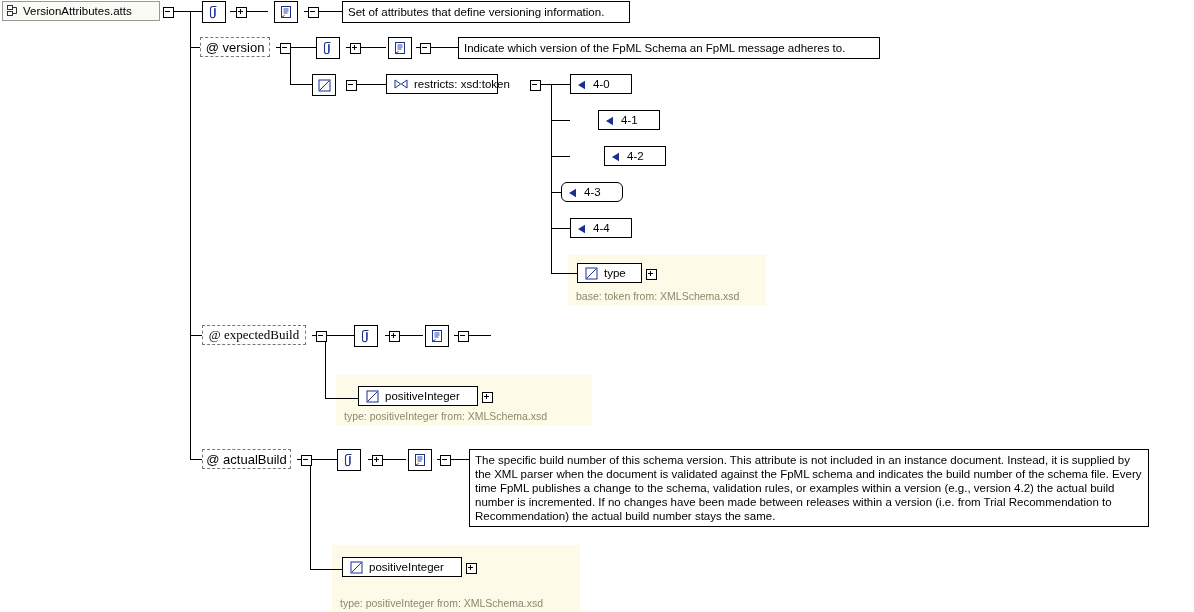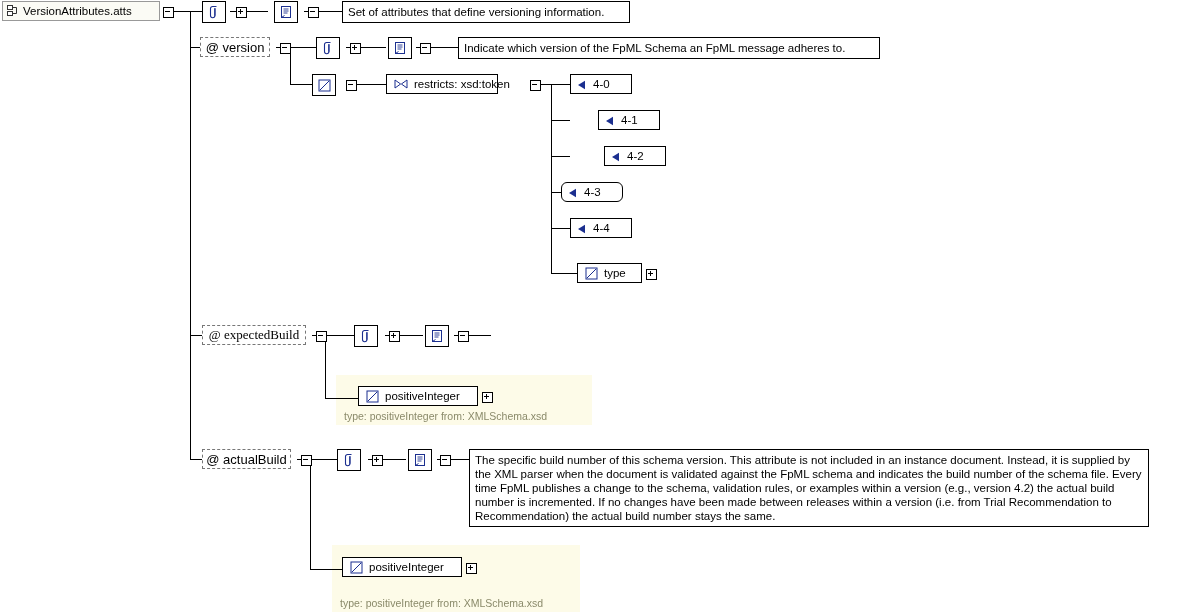--- a/index.html
+++ b/index.html
@@ -32,20 +32,23 @@
   .minus{position:absolute;width:9px;height:9px;border:1px solid #000;background:#fff;}
   .minus:before{content:"";position:absolute;left:1px;top:3px;width:5px;height:1px;background:#000;}
   svg{display:block;}
   .at{font-size:13px;}
 </style>
 </head>
 <body>
 
 <div id="canvas">
 
+  <div class="panel" style="left:568px;top:255px;width:198px;height:50px;">
+    <span class="cap">base: token from: XMLSchema.xsd</span>
+  </div>
   <div class="panel" style="left:336px;top:375px;width:256px;height:50px;">
     <span class="cap">type: positiveInteger from: XMLSchema.xsd</span>
   </div>
   <div class="panel" style="left:332px;top:545px;width:248px;height:67px;">
     <span class="cap">type: positiveInteger from: XMLSchema.xsd</span>
   </div>
 
   <div class="line h" style="left:172px;top:11px;width:30px;"></div>
   <div class="line h" style="left:230px;top:11px;width:38px;"></div>
   <div class="line h" style="left:304px;top:11px;width:38px;"></div>

